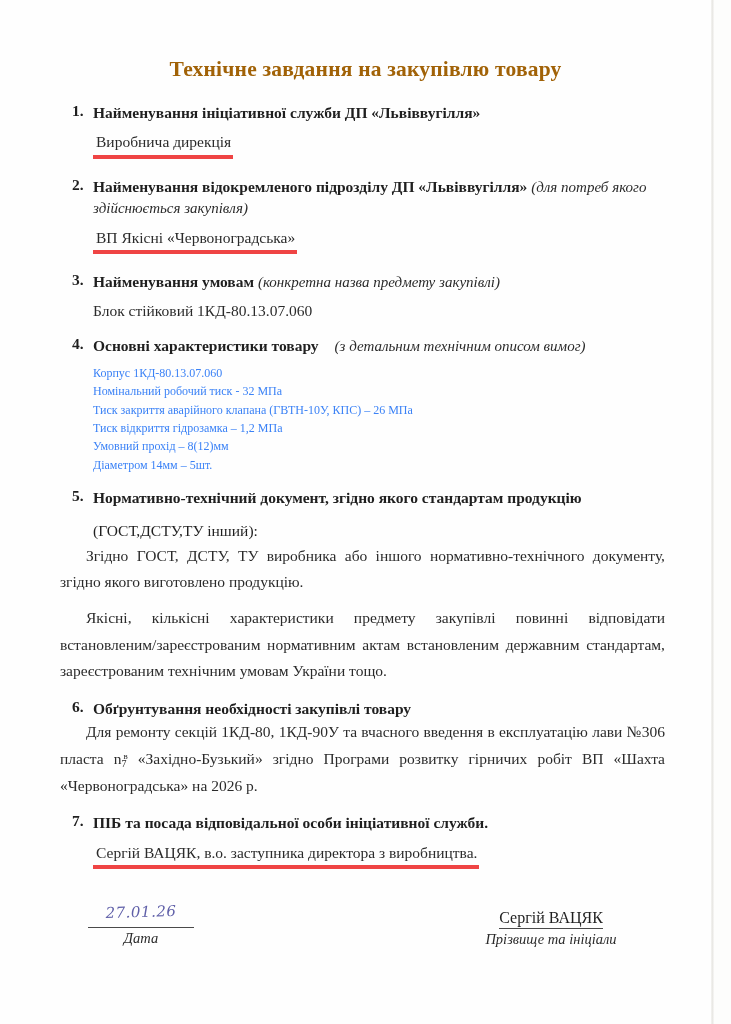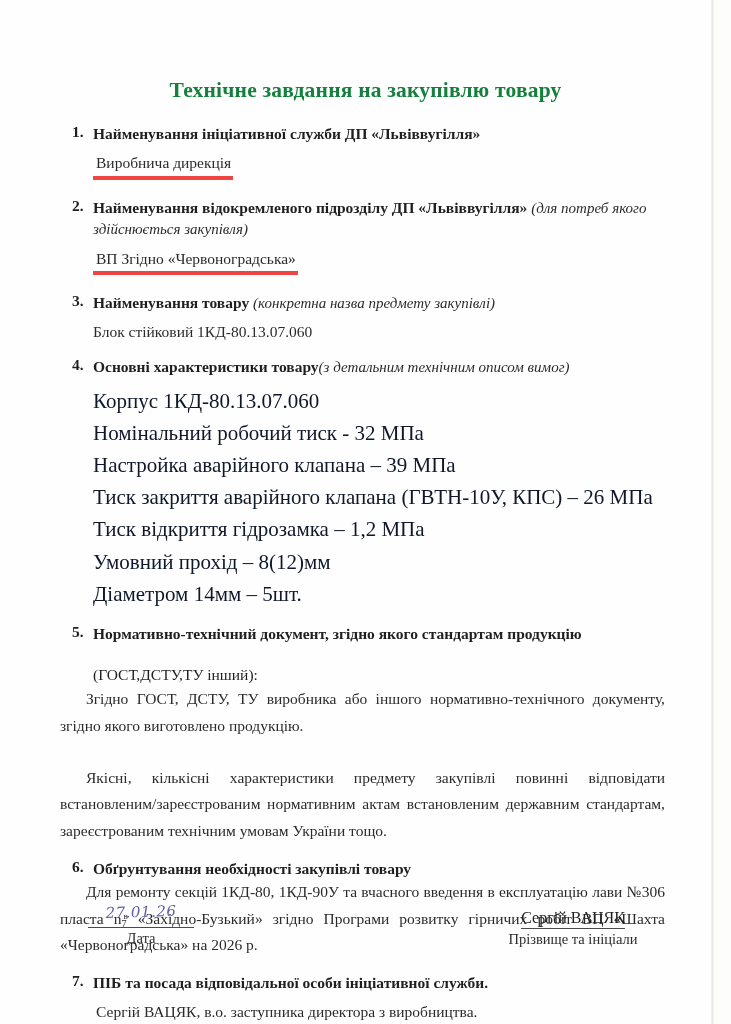--- a/index.html
+++ b/index.html
@@ -43,22 +43,22 @@
     top: 0;
     width: 731px;
     padding: 0;
   }
   .doc-title {
     text-align: center;
     font-weight: bold;
     font-size: 21.5px;
     letter-spacing: .2px;
     margin: 0;
-    padding-top: 78px;
-    color: #15803d;
+    padding-top: 57px;
+    color: #a16207;
   }
   ol.items {
     list-style: none;
     margin: 0;
     padding: 0;
   }
   .item {
     position: relative;
     padding-left: 33px;   
     margin-left: 60px;
@@ -78,65 +78,65 @@
     line-height: 1.38;
     color: #1f1f1f;
   }
   .item-head .note {
     font-weight: normal;
     font-style: italic;
     font-size: 15px;
     color: #2b2b2b;
   }
   .item-head .note.tight {
-    margin-left: 0;
+    margin-left: 16px;
   }
   .answer {
     font-size: 15.5px;
     line-height: 1.5;
     color: #2b2b2b;
     margin-top: 6px;
   }
   .answer.underlined {
     display: inline-block;
     border-bottom: 4px solid #ef4444;
     padding: 0 2px 1px 3px;
   }
   .answer.nogap {
     margin-top: 1px;
   }
   .spec-list {
     margin: 7px 0 0 0;
     padding: 0;
     list-style: none;
-    font-size: 21px;
+    font-size: 12px;
     line-height: 1.53;
-    color: #0f172a;
+    color: #3b82f6;
   }
   .spec-list li {
     white-space: pre-wrap;
   }
   .subline {
     font-size: 15.5px;
     line-height: 1.5;
-    margin-top: 19px;
+    margin-top: 11px;
     color: #1f1f1f;
   }
   p.para {
     margin: 0;
     margin-left: 60px;
     margin-right: 66px;
     text-align: justify;
     text-indent: 26px;
     font-size: 15.5px;
     line-height: 1.72;
     color: #2b2b2b;
   }
   p.para.first { }
-  p.para.gap { margin-top: 25px; }
+  p.para.gap { margin-top: 9px; }
   .item.gap-top { margin-top: 17px; }
   .item.gap-top-sm { margin-top: 13px; }
   .item.gap-top-lg { margin-top: 20px; }
   sub.idx { font-size: 10px; vertical-align: -3px; }
   sup.idx { font-size: 9px; vertical-align: 5px; margin-left: -3px; }
 
   
   #sign-block {
     position: absolute;
     left: 0;
@@ -147,26 +147,27 @@
   .sig-col { position: absolute; text-align: center; }
   .sig-rule {
     border-bottom: 1.2px solid #4a4a4a;
     height: 0;
   }
   .sig-caption {
     font-size: 14.5px;
     color: #2b2b2b;
     padding-top: 2px;
     line-height: 1.2;
+    font-style: italic;
   }
   #col-date { left: 88px; width: 106px; }
   #col-date .sig-rule { width: 106px; }
   #col-sign { left: 268px; width: 178px; }
   #col-sign .sig-rule { width: 178px; }
-  #col-name { left: 466px; width: 214px; }
+  #col-name { left: 444px; width: 214px; }
 
   .hand-date {
     position: absolute;
     left: 0;
     top: -2px;
     width: 106px;
     text-align: center;
     font-family: "DejaVu Serif", serif;
     font-size: 15px;
     font-style: italic;
@@ -214,42 +215,41 @@
         </div>
       </li>
 
       <li class="item gap-top">
         <span class="num">2.</span>
         <div class="item-head">
           <span>Найменування відокремленого підрозділу ДП «Львіввугілля»</span>
           <span class="note">(для потреб якого здійснюється закупівля)</span>
         </div>
         <div class="answer nogap">
-          <span class="answer underlined">ВП Згідно «Червоноградська»</span>
+          <span class="answer underlined">ВП Якісні «Червоноградська»</span>
         </div>
       </li>
 
       <li class="item gap-top">
         <span class="num">3.</span>
         <div class="item-head">
-          <span>Найменування товару</span>
+          <span>Найменування умовам</span>
           <span class="note">(конкретна назва предмету закупівлі)</span>
         </div>
         <div class="answer">Блок стійковий 1КД-80.13.07.060</div>
       </li>
 
       <li class="item gap-top-sm">
         <span class="num">4.</span>
         <div class="item-head">
           <span>Основні характеристики товару</span><span class="note tight">(з детальним технічним описом вимог)</span>
         </div>
         <ul class="spec-list">
           <li>Корпус 1КД-80.13.07.060</li>
           <li>Номінальний робочий тиск - 32 МПа</li>
-          <li>Настройка аварійного клапана – 39 МПа</li>
           <li>Тиск закриття аварійного клапана (ГВТН-10У, КПС) – 26 МПа</li>
           <li>Тиск відкриття гідрозамка – 1,2 МПа</li>
           <li>Умовний прохід – 8(12)мм</li>
           <li>Діаметром 14мм – 5шт.</li>
         </ul>
       </li>
 
       <li class="item gap-top-sm">
         <span class="num">5.</span>
         <div class="item-head">

